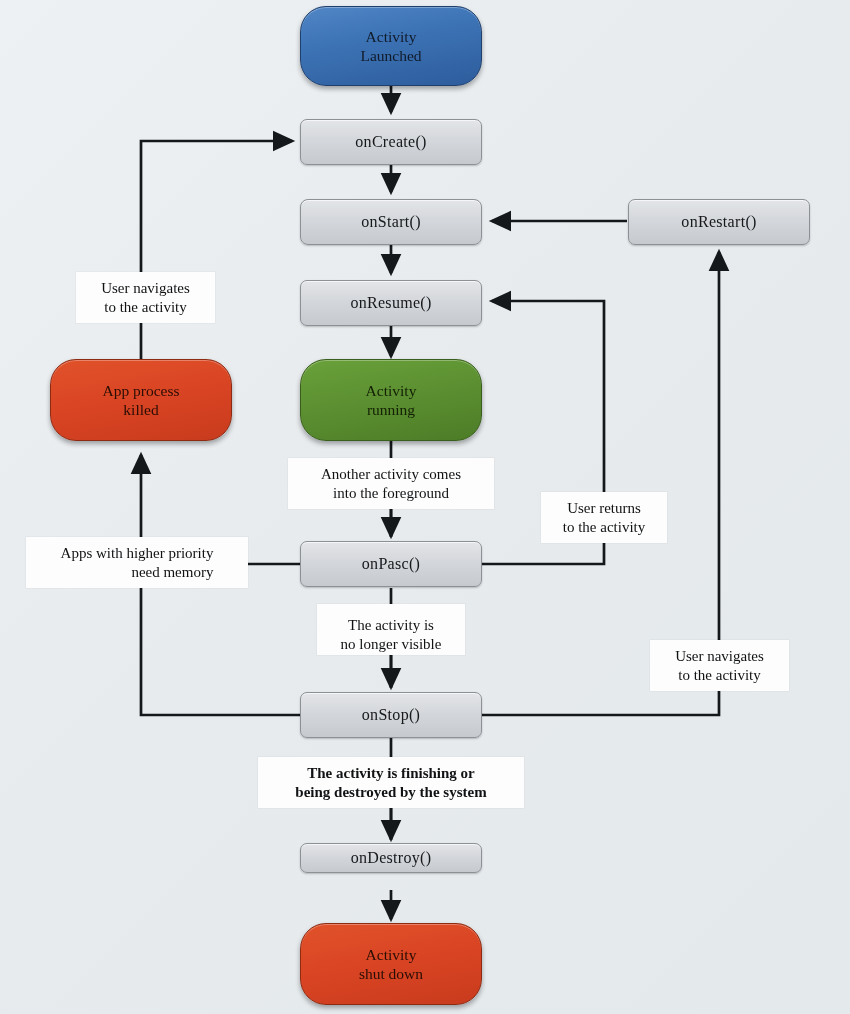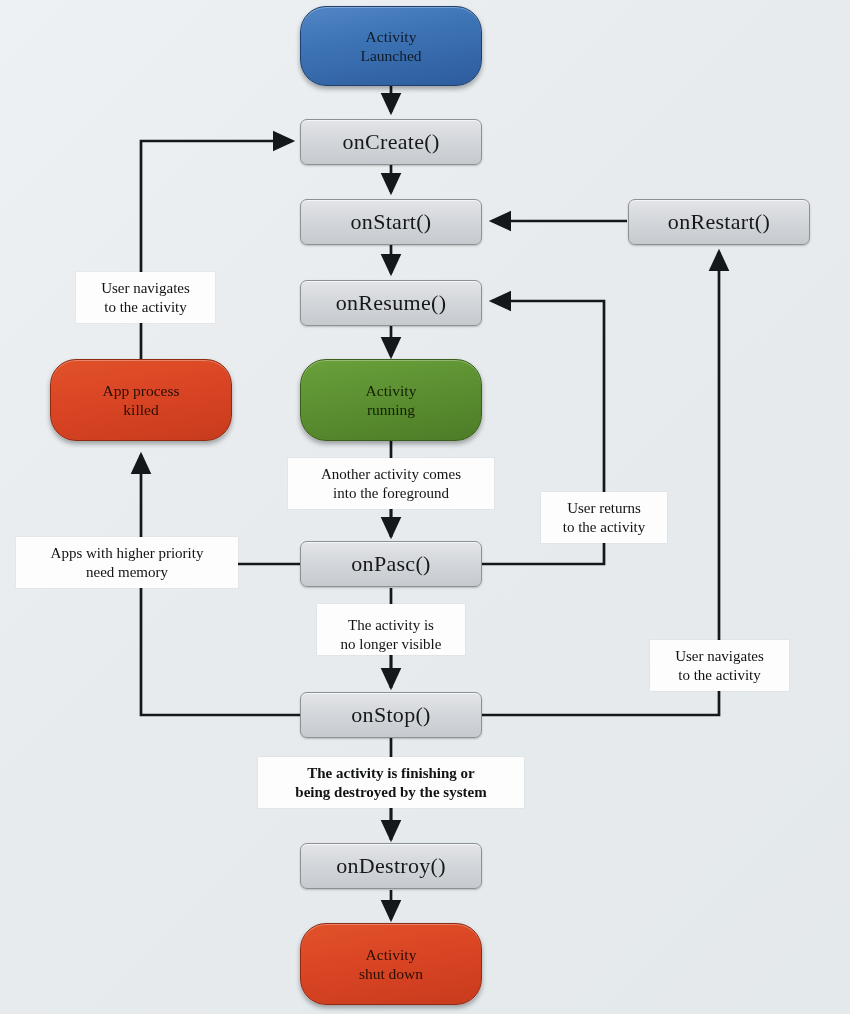--- a/index.html
+++ b/index.html
@@ -40,21 +40,21 @@
     color: #16181a;
     z-index: 3;
   }
 
   
   .proc {
     background: linear-gradient(180deg, #e3e5e8 0%, #d3d6da 48%, #c6cace 100%);
     border: 1px solid #8d9196;
     border-radius: 7px;
     box-shadow: 0 1px 2px rgba(0,0,0,0.22), inset 0 1px 0 rgba(255,255,255,0.65);
-    font-size: 22px;
+    font-size: 16px;
     letter-spacing: 0.3px;
     font-family: Liberation Serif, serif;
   }
 
   
   .capsule {
     border-radius: 26px;
     font-size: 15.5px;
     line-height: 1.25;
     box-shadow: 0 3px 5px rgba(0,0,0,0.33), inset 0 1px 0 rgba(255,255,255,0.3);
@@ -139,21 +139,21 @@
     <span class="lbl">
       <span>Activity</span>
       <span>Launched</span>
     </span>
   </div>
 
   <div class="node proc" style="left:300px; top:119px; width:182px; height:46px;">
     <span>onCreate()</span>
   </div>
 
-  <div class="node proc" style="left:300px; top:199px; width:182px; height:46px;">
+  <div class="node proc" style="left:300px; top:199px; width:182px; height:46px;border-radius:8px;">
     <span>onStart()</span>
   </div>
 
   <div class="node proc" style="left:628px; top:199px; width:182px; height:46px;">
     <span>onRestart()</span>
   </div>
 
   <div class="node proc" style="left:300px; top:280px; width:182px; height:46px;">
     <span>onResume()</span>
   </div>
@@ -173,21 +173,21 @@
   </div>
 
   <div class="node proc" style="left:300px; top:541px; width:182px; height:46px;">
     <span>onPasc()</span>
   </div>
 
   <div class="node proc" style="left:300px; top:692px; width:182px; height:46px;">
     <span>onStop()</span>
   </div>
 
-  <div class="node proc" style="left:300px; top:843px; width:182px; height:46px;">
+  <div class="node proc" style="left:300px; top:843px; width:182px; height:30px;">
     <span>onDestroy()</span>
   </div>
 
   <div class="node capsule red" style="left:300px; top:923px; width:182px; height:82px;">
     <span class="lbl">
       <span>Activity</span>
       <span>shut down</span>
     </span>
   </div>
 
@@ -205,21 +205,21 @@
     </span>
   </div>
 
   <div class="node note" style="left:541px; top:492px; width:126px; height:51px;">
     <span class="lbl">
       <span>User returns</span>
       <span>to the activity</span>
     </span>
   </div>
 
-  <div class="node note" style="left:16px; top:537px; width:222px; height:51px;">
+  <div class="node note" style="left:26px; top:537px; width:222px; height:51px;text-align:right;">
     <span class="lbl">
       <span>Apps with higher priority</span>
       <span>need memory</span>
     </span>
   </div>
 
   <div class="node note" style="left:317px; top:604px; width:148px; height:51px;align-items:flex-end;">
     <span class="lbl">
       <span>The activity is</span>
       <span>no longer visible</span>

